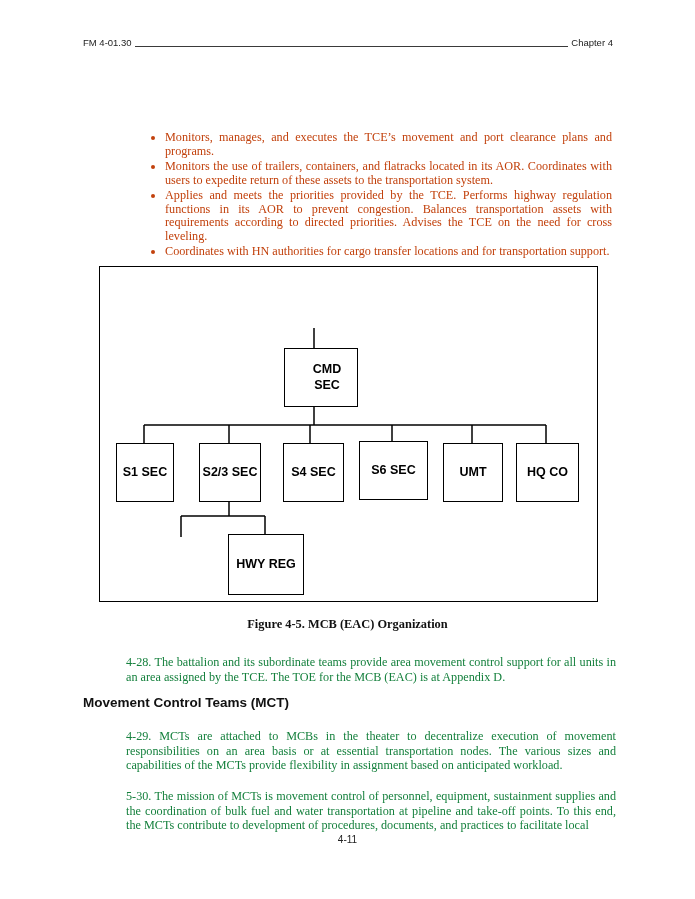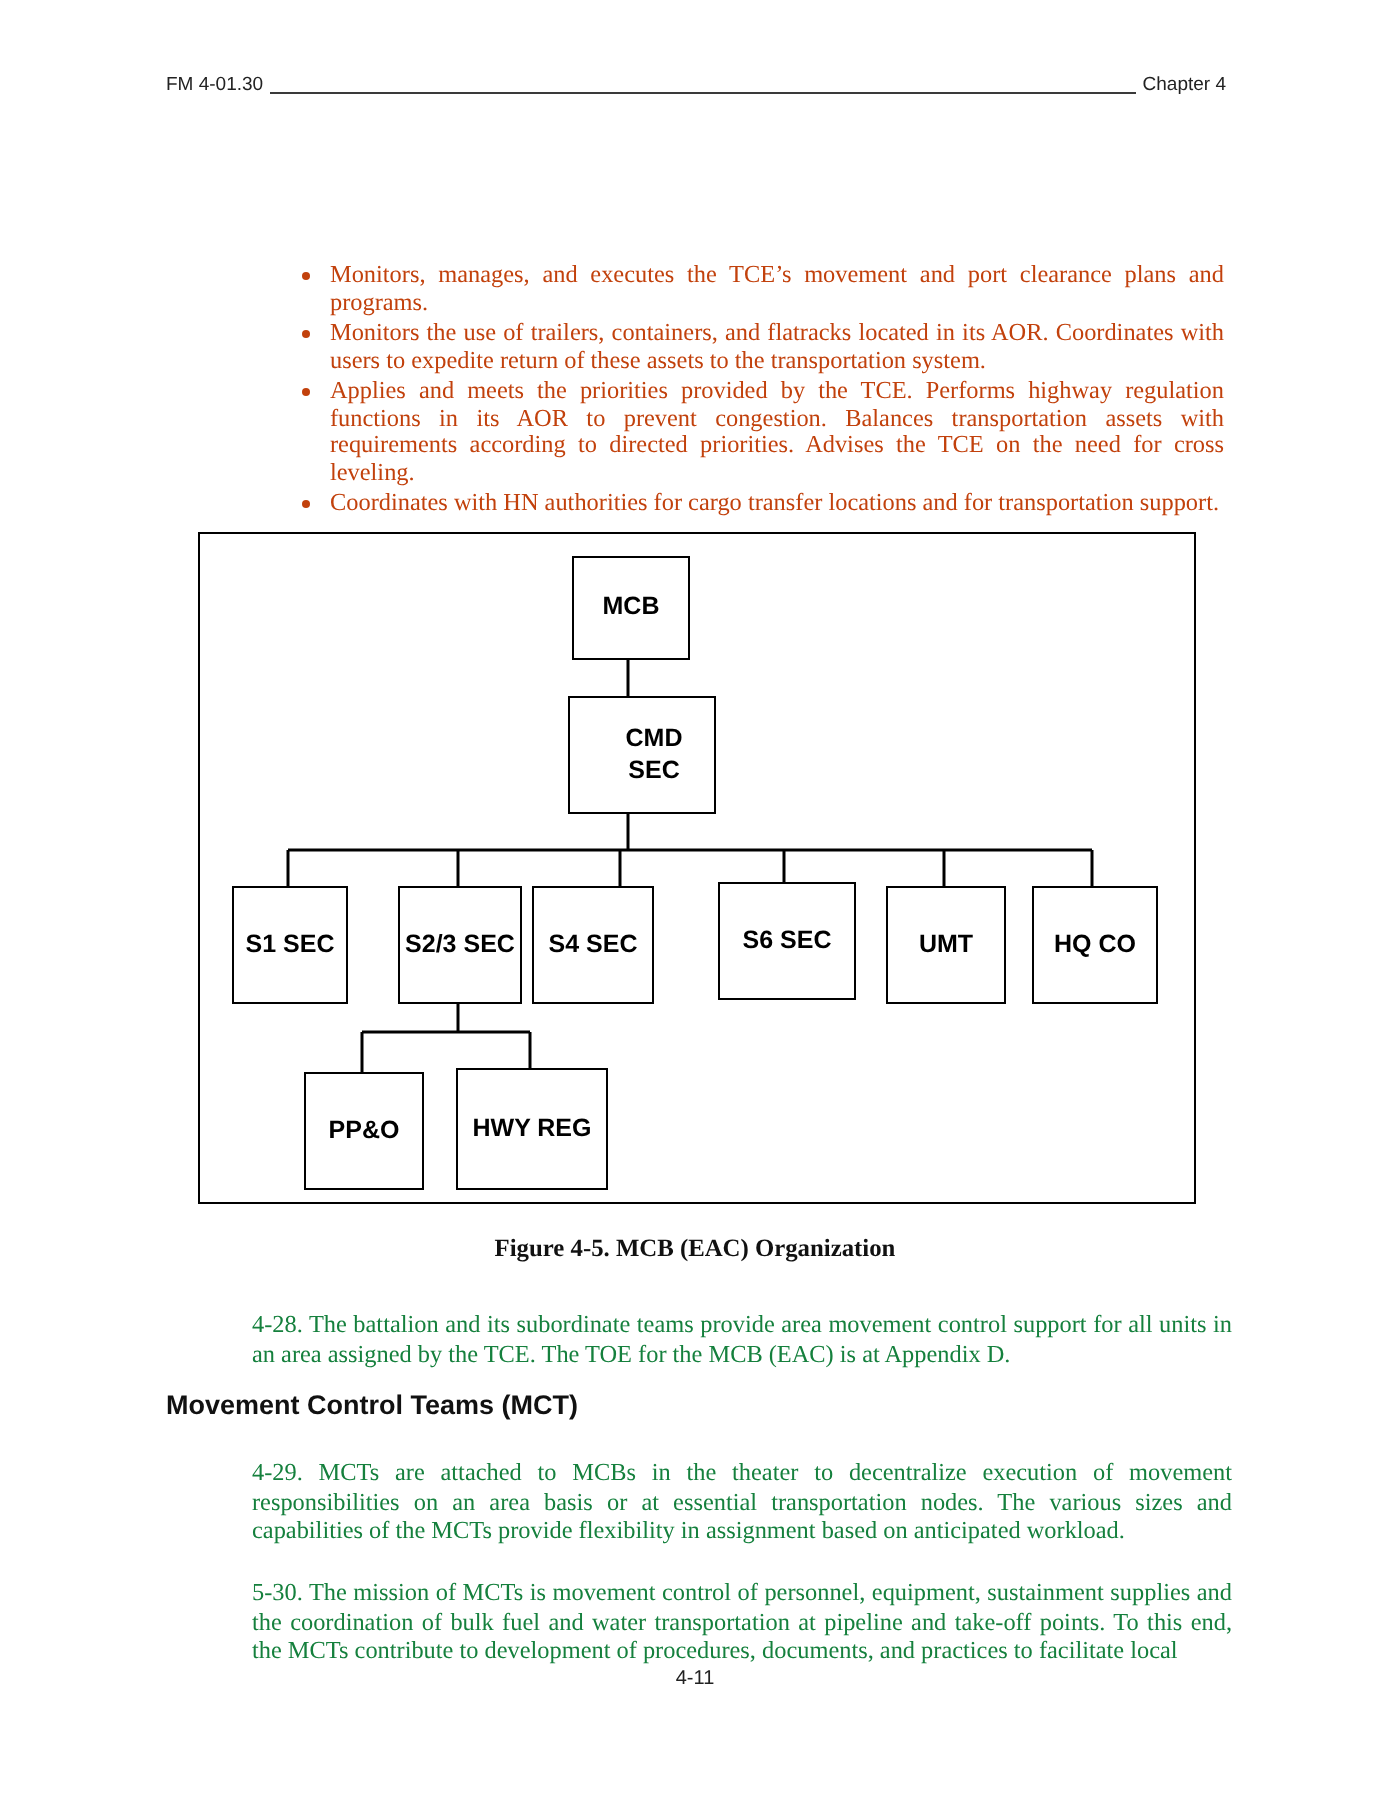--- a/index.html
+++ b/index.html
@@ -34,21 +34,21 @@
     position:absolute; border:1.5px solid #000; background:#fff;
     display:flex; align-items:center; justify-content:center; text-align:center;
     font-family:"Liberation Sans", sans-serif; font-weight:bold;
     font-size:12.5px; line-height:1.25; white-space:nowrap; color:#000;
   }
   .node-mcb { left:186px; top:11px;  width:57px; height:50px; }
   .node-cmd { left:184px; top:81px;  width:60px; height:57px; white-space:normal;padding-left:12px; }
   .node-cmd span { width:40px; }
   .node-s1  { left:16px;  top:176px; width:56px; height:57px; }
   .node-s23 { left:99px;  top:176px; width:60px; height:57px; }
-  .node-s4  { left:166px; top:176px; width:59px; height:57px; }
+  .node-s4  { left:183px; top:176px; width:59px; height:57px; }
   .node-s6  { left:259px; top:174px; width:67px; height:57px; }
   .node-umt { left:343px; top:176px; width:58px; height:57px; }
   .node-hq  { left:416px; top:176px; width:61px; height:57px; }
   .node-ppo { left:52px;  top:269px; width:58px; height:57px; }
   .node-hwy { left:128px; top:267px; width:74px; height:59px; }
 
   .figure-caption {
     position:absolute; top:617px; left:0; width:100%; text-align:center;
     font-weight:bold; font-size:12.4px; color:#111;
   }
@@ -105,23 +105,20 @@
         <line x1="292" y1="158" x2="292" y2="175"></line>
         <line x1="372" y1="158" x2="372" y2="177"></line>
         <line x1="446" y1="158" x2="446" y2="177"></line>
         <line x1="129" y1="233" x2="129" y2="249"></line>
         <line x1="81" y1="249" x2="165" y2="249"></line>
         <line x1="81" y1="249" x2="81" y2="270"></line>
         <line x1="165" y1="249" x2="165" y2="268"></line>
       </g>
     </svg>
 
-    <div class="node node-mcb">
-      <span>MCB</span>
-    </div>
     <div class="node node-cmd">
       <span>CMD SEC</span>
     </div>
     <div class="node node-s1">
       <span>S1 SEC</span>
     </div>
     <div class="node node-s23">
       <span>S2/3 SEC</span>
     </div>
     <div class="node node-s4">
@@ -129,23 +126,20 @@
     </div>
     <div class="node node-s6">
       <span>S6 SEC</span>
     </div>
     <div class="node node-umt">
       <span>UMT</span>
     </div>
     <div class="node node-hq">
       <span>HQ CO</span>
     </div>
-    <div class="node node-ppo">
-      <span>PP&amp;O</span>
-    </div>
     <div class="node node-hwy">
       <span>HWY REG</span>
     </div>
   </div>
 
   <div class="figure-caption">Figure 4-5.  MCB (EAC) Organization</div>
 
   <p class="body-par par-428">4-28.  The battalion and its subordinate teams provide area movement control support for all units in an area assigned by the TCE.  The TOE for the MCB (EAC) is at Appendix D.</p>
 
   <h2 class="section-heading">Movement Control Teams (MCT)</h2>

